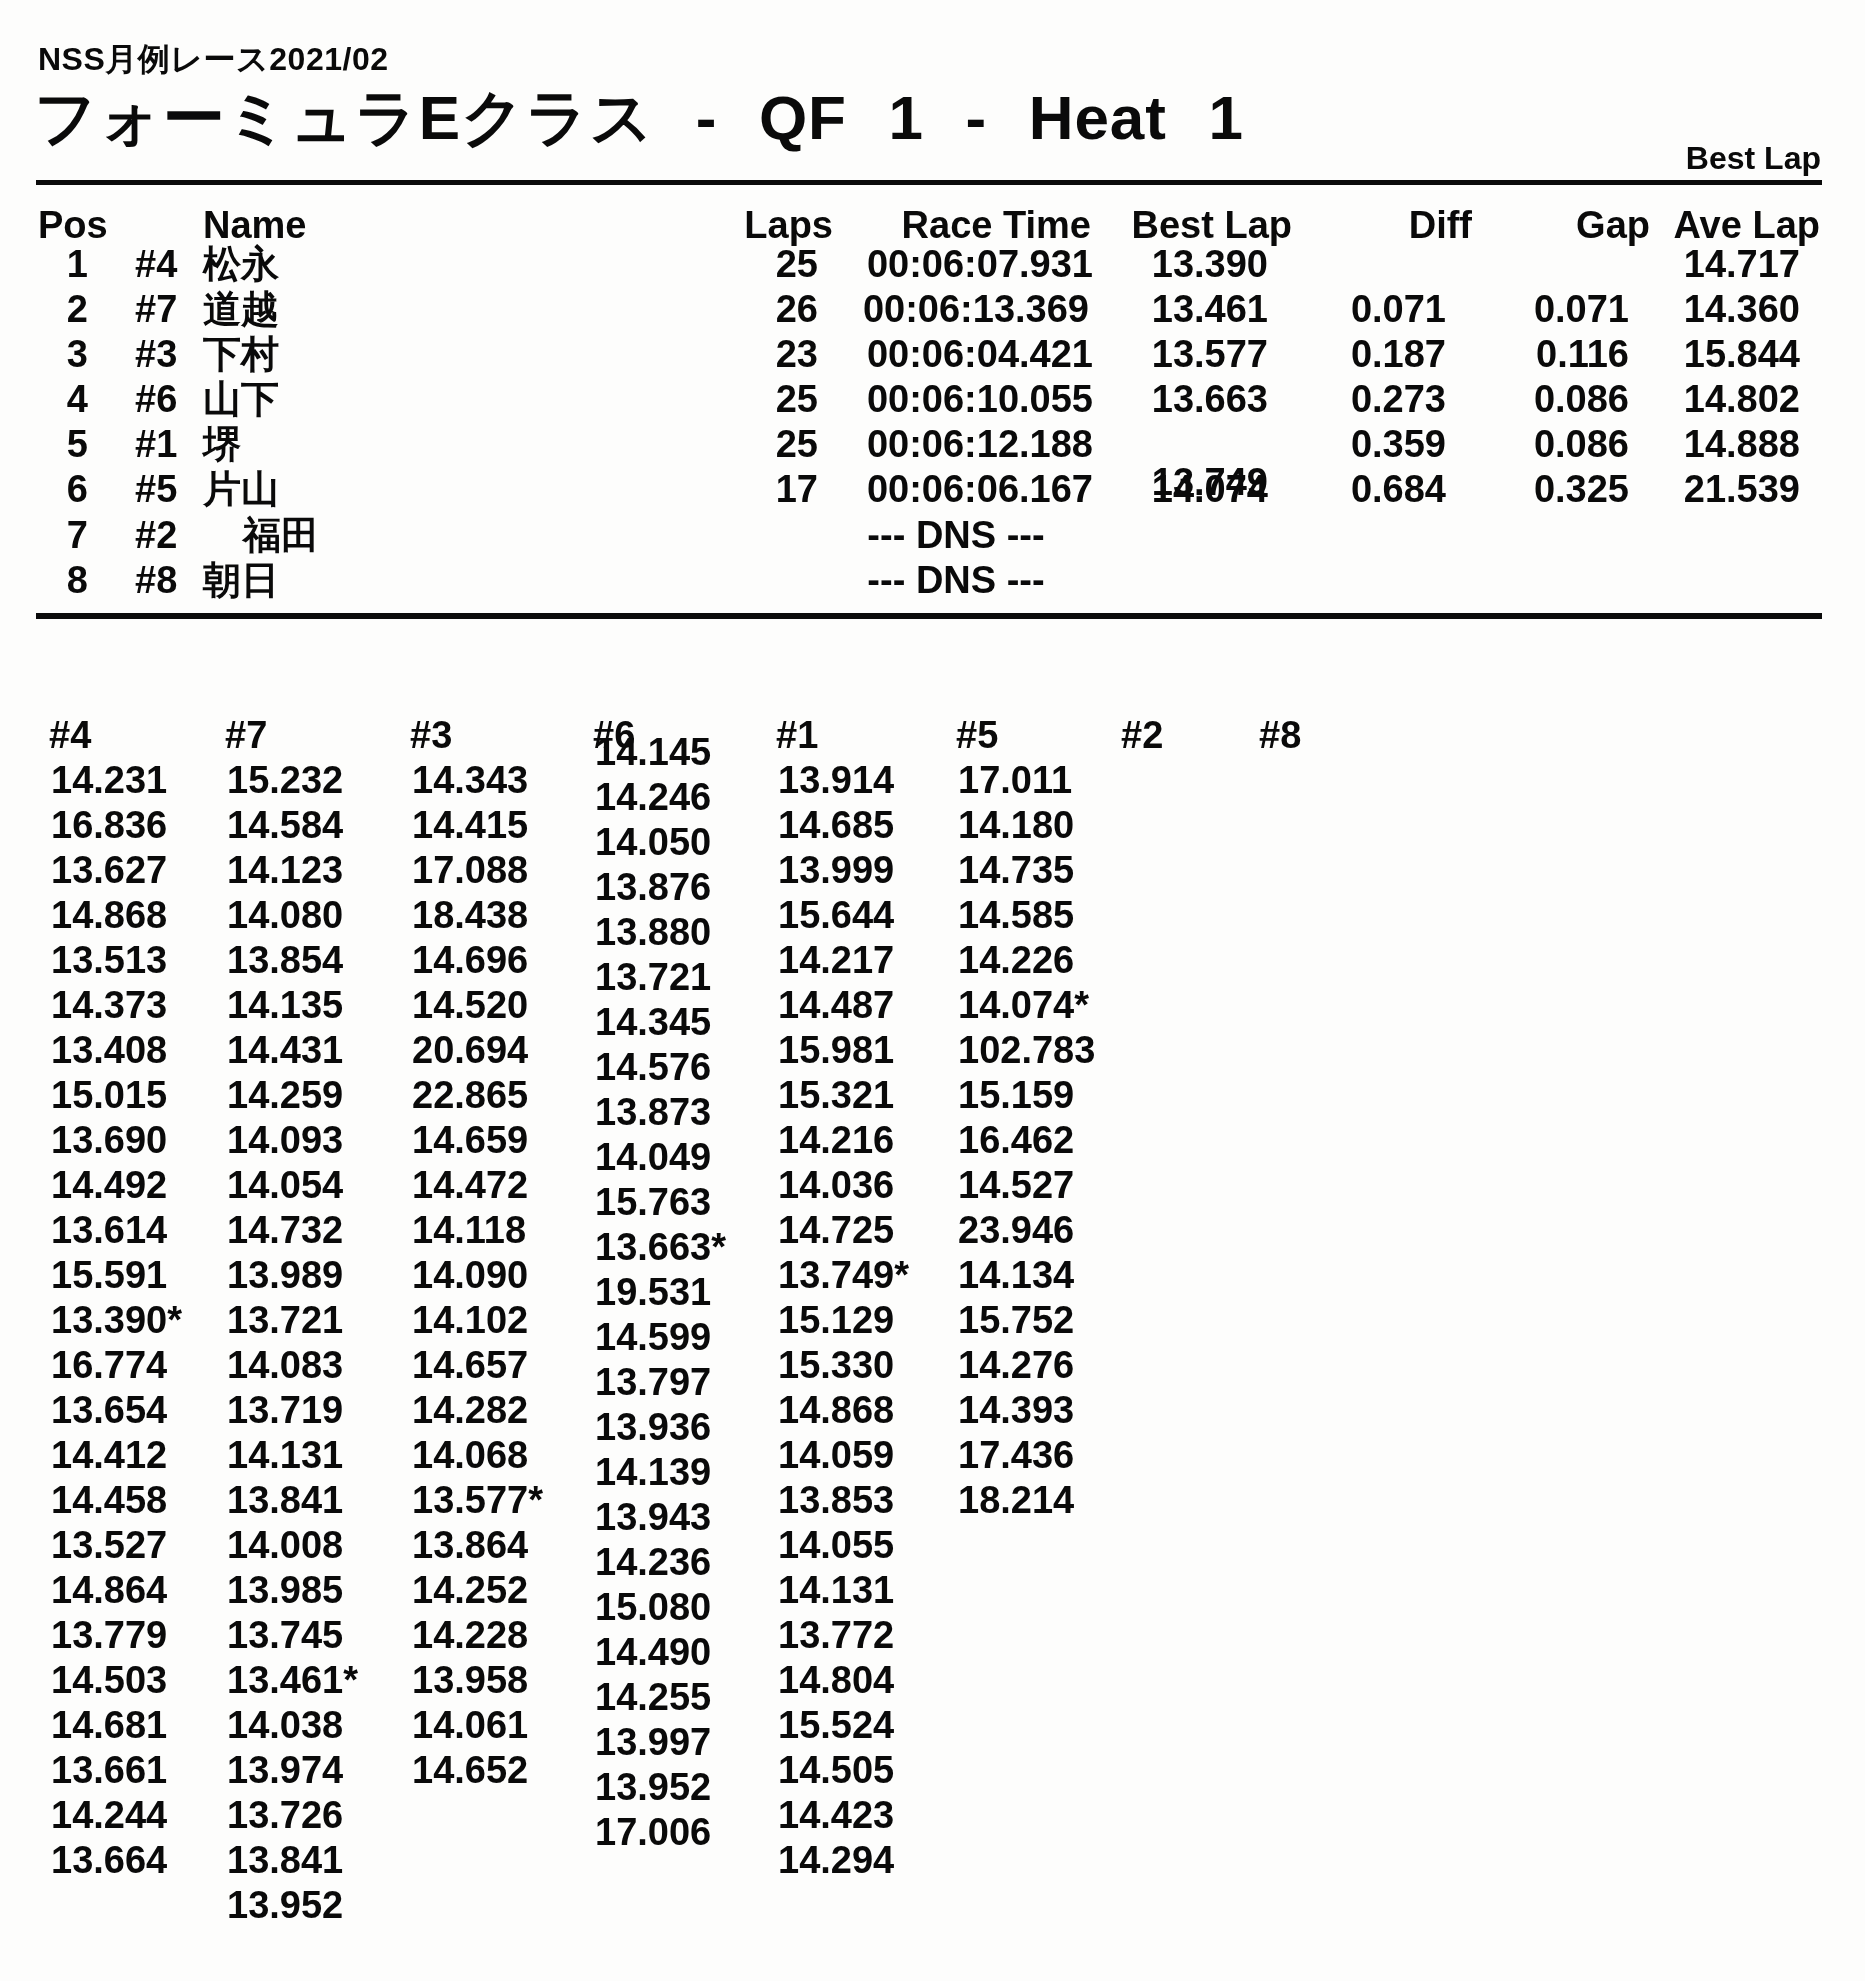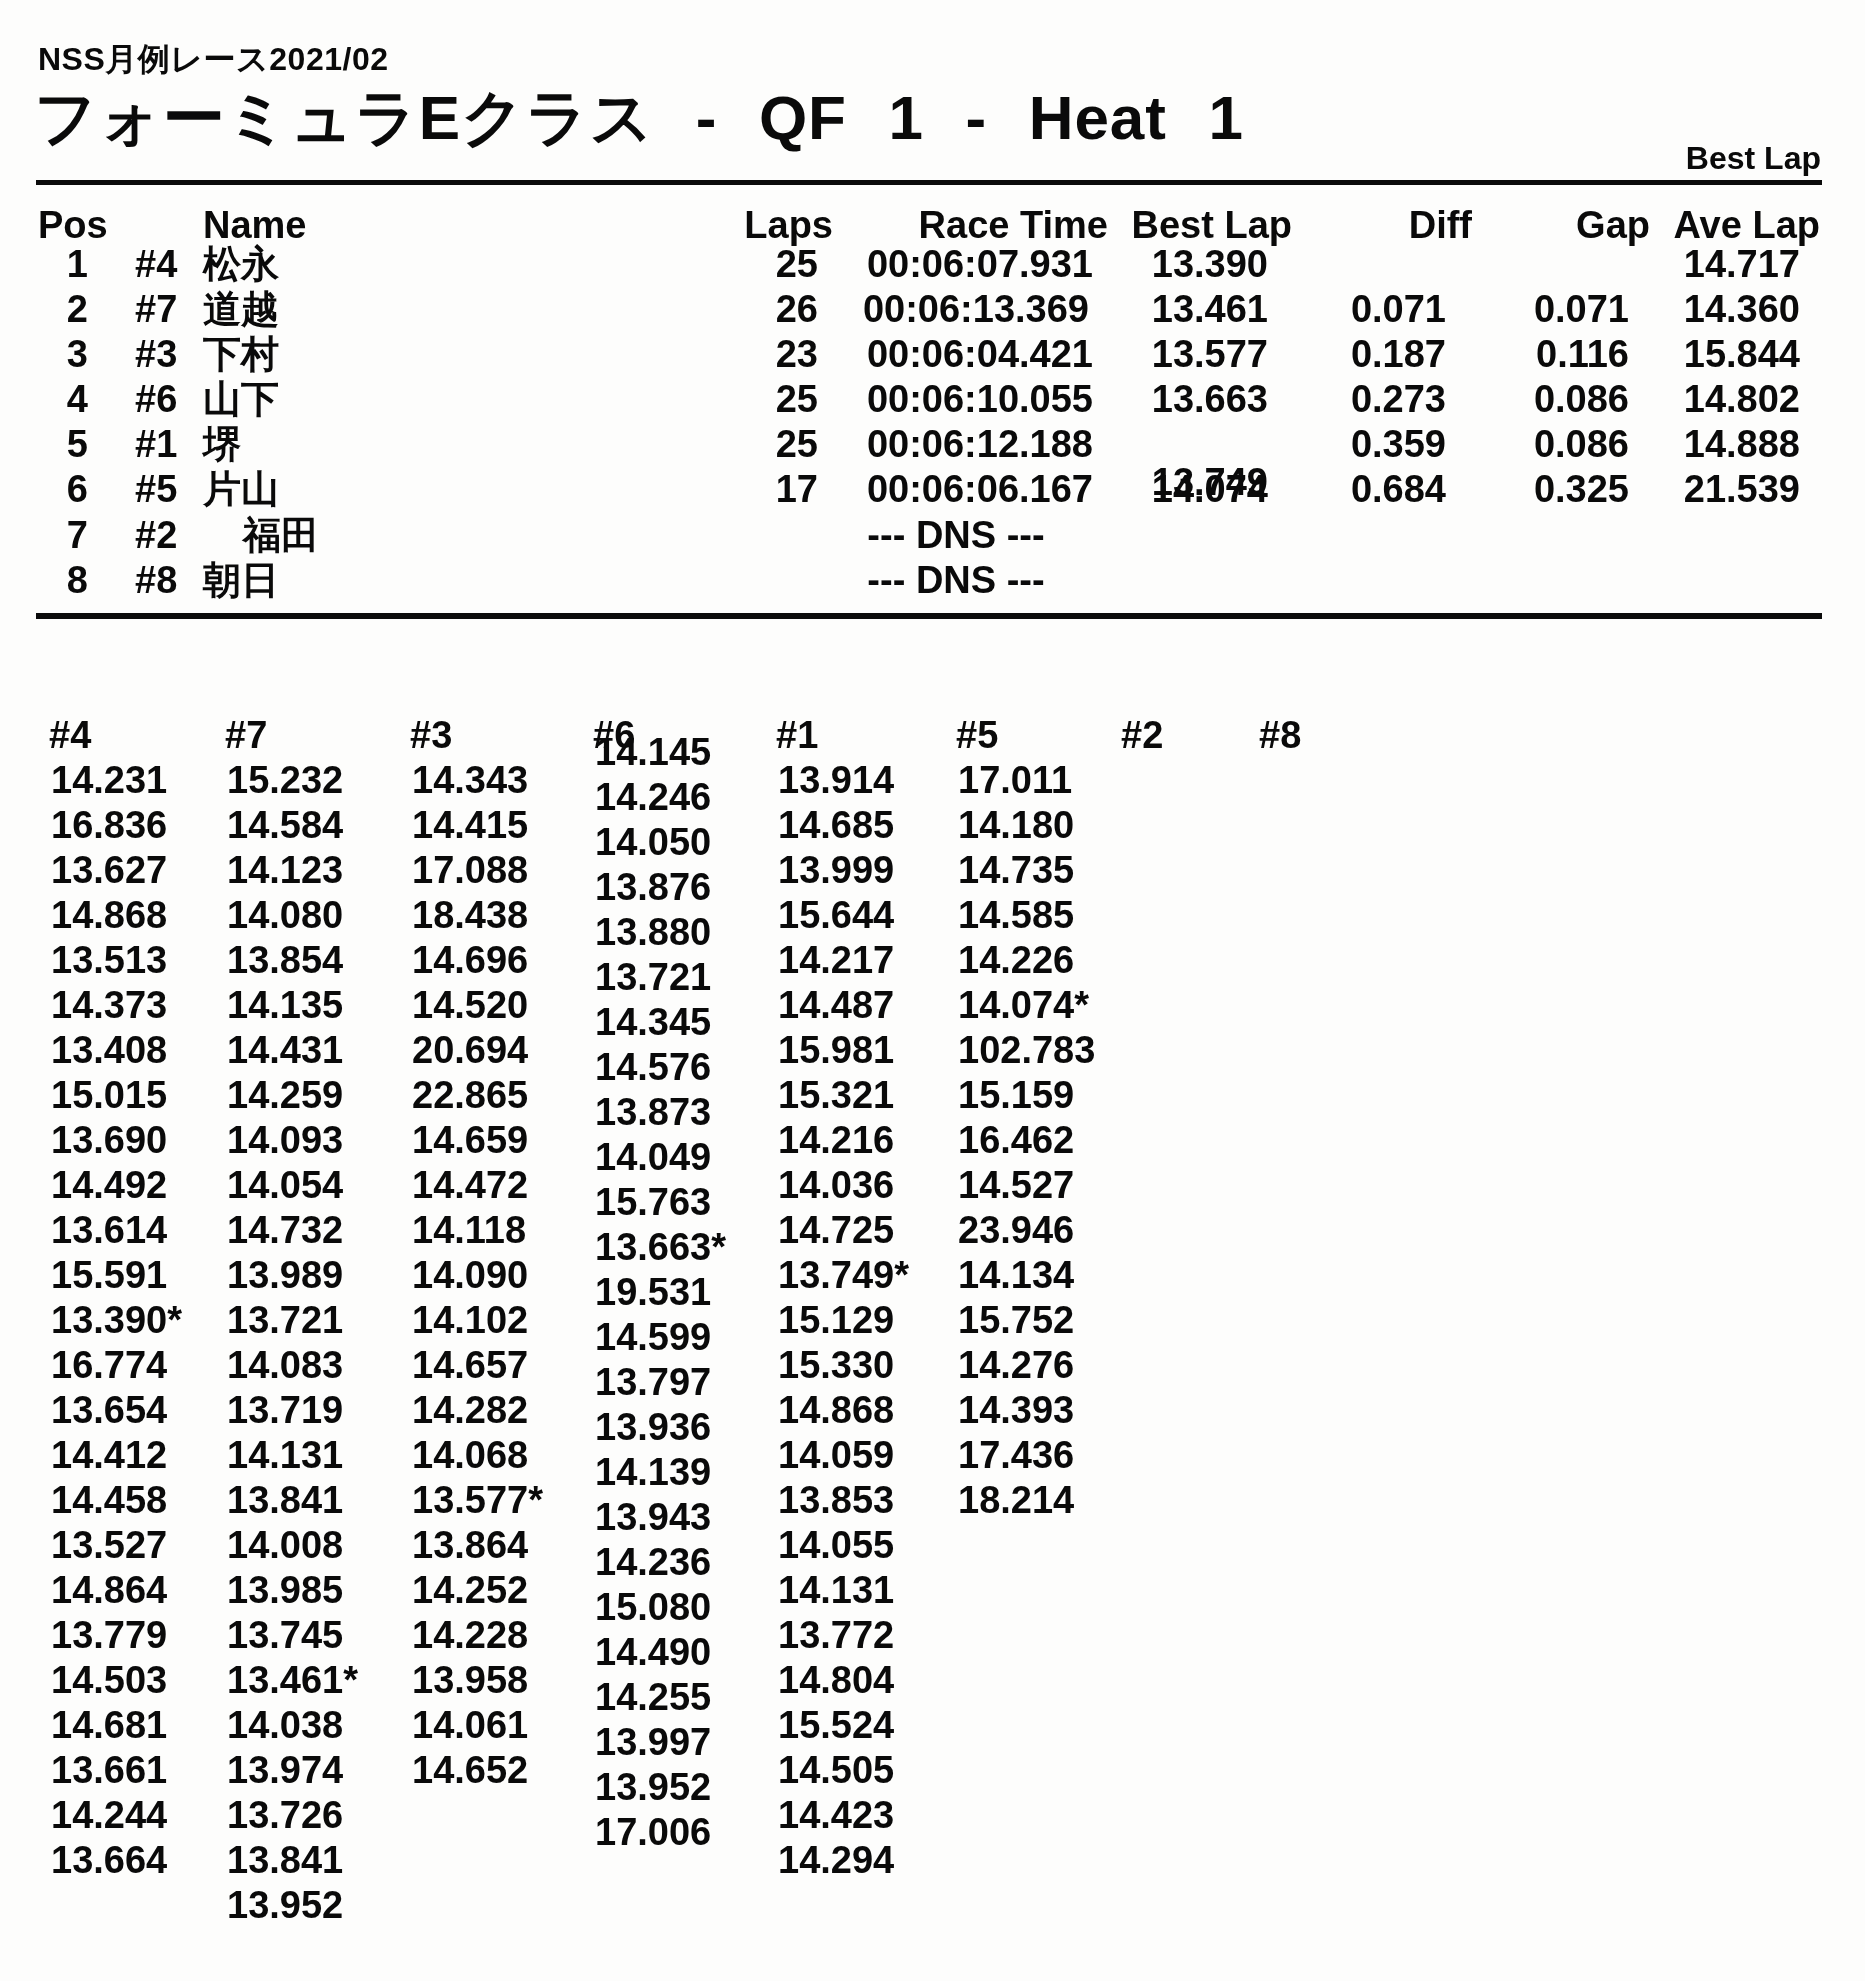--- a/index.html
+++ b/index.html
@@ -50,21 +50,21 @@
 
   <div class="abs subtitle">NSS月例レース2021/02</div>
   <div class="abs title">フォーミュラEクラス - QF 1 - Heat 1</div>
   <div class="abs corner-label">Best Lap</div>
   <div class="rule rule-top"></div>
 
   <div class="res-header">
     <span style="left:38px">Pos</span>
     <span style="left:203px">Name</span>
     <span style="right:1047px">Laps</span>
-    <span style="right:772px">Race Time</span>
+    <span style="right:789px">Race Time</span>
     <span style="right:588px">Best Lap</span>
     <span style="right:408px">Diff</span>
     <span style="right:230px">Gap</span>
     <span style="right:60px">Ave Lap</span>
   </div>
 
   <div id="results-rows">
       <div class="res-row" style="top: 242px;">
         <span style="right: 1777px;">1</span>
         <span style="left: 135px;">#4</span>

